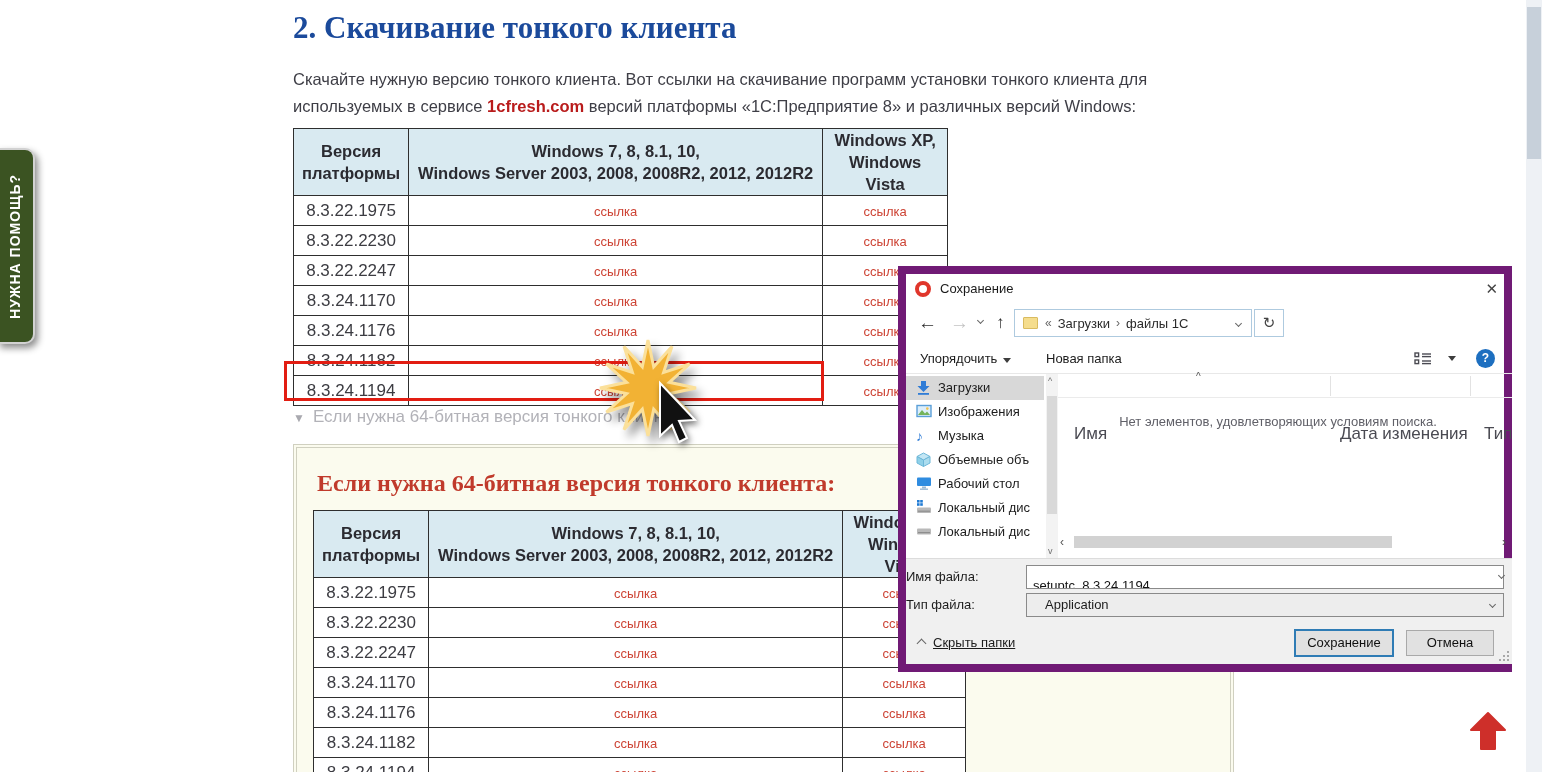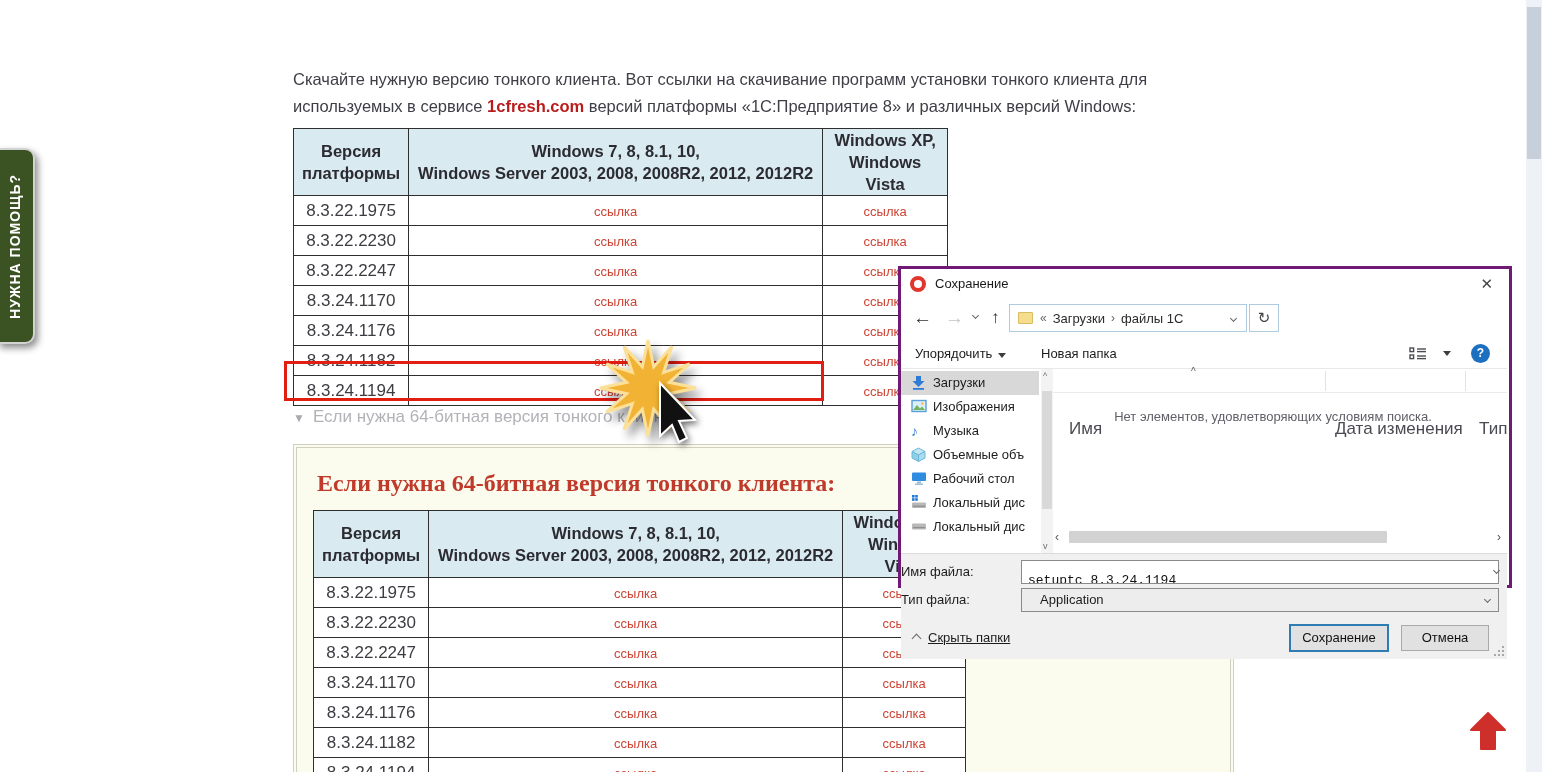--- a/index.html
+++ b/index.html
@@ -49,22 +49,22 @@
   
   .to-top { position:absolute; left:1468px; top:710px; z-index:2; cursor:pointer; }
 
   
   .pagescroll { position:absolute; left:1526px; top:0; width:16px; height:772px;
     background:#eef1f5; z-index:5; }
   .pagescroll .thumb { position:absolute; left:1px; top:7px; width:14px; height:152px;
     background:#c7d0da; }
 
   
-  .dialog { position:absolute; left:898px; top:266px; width:614px; height:322px;
-    background:#fff; border:3px solid #701a75; z-index:10; font-size:13px; color:#1c1c1c; }
+  .dialog { position:absolute; left:898px; top:266px; width:614px; height:406px;
+    background:#fff; border:8px solid #701a75; z-index:10; font-size:13px; color:#1c1c1c; }
   .dlg-titlebar { position:absolute; left:0; top:0; width:606px; height:30px; }
   .opera-icon { position:absolute; left:9px; top:7px; width:16px; height:16px;
     border:4px solid #e0362b; border-radius:50%; }
   .dlg-title { position:absolute; left:34px; top:7px; font-size:13px; color:#1a1a1a; }
   .dlg-close { position:absolute; right:14px; top:6px; font-size:15px; color:#444; cursor:pointer; }
 
   .dlg-nav { position:absolute; left:0; top:30px; width:606px; height:40px; }
   .nav-back    { position:absolute; left:12px; top:8px; font-size:19px; color:#2f2f2f; cursor:pointer; }
   .nav-fwd     { position:absolute; left:44px; top:8px; font-size:19px; color:#c3c3c3; cursor:pointer; }
   .nav-hist    { position:absolute; left:72px; top:14px; cursor:pointer; }
@@ -127,21 +127,21 @@
     font-size:13px; color:#606068; }
   .hscroll { position:absolute; left:0; top:160px; width:450px; height:16px; }
   .hscroll .arr { position:absolute; top:1px; font-size:12px; color:#555; cursor:pointer; }
   .hscroll .hthumb { position:absolute; left:16px; top:2px; width:318px; height:12px;
     background:#d2d2d2; cursor:pointer; }
 
   .dlg-bottom { position:absolute; left:0; top:284px; width:606px; height:106px;
     background:#f0f0f0; border-top:1px solid #dcdcdc; }
   .f-label { position:absolute; left:0; width:112px; text-align:left; font-size:13px; color:#1c1c1c; }
   .f-input { position:absolute; left:120px; width:478px; height:24px; border:1px solid #8a8a8a;
-    background:#fff; font-size:13px; font-family:Liberation Mono, monospace;
+    background:#fff; font-size:13px; font-family:Liberation Sans, sans-serif;
     padding:16px 20px 0 6px; color:#111; }
   .f-combo { position:absolute; left:120px; width:478px; height:24px; border:1px solid #8a8a8a;
     background:#ededed; font-size:13px; line-height:22px; padding-left:18px; cursor:pointer; }
   .cmb-chev { position:absolute; right:8px; top:8px; }
   .hide-folders { position:absolute; left:12px; top:76px; cursor:pointer;text-decoration:underline; }
   .hide-folders .lbl { margin-left:8px; font-size:13px; }
   .btn { position:absolute; top:70px; height:28px; background:#e1e1e1; text-align:center;
     font-size:13px; color:#111; cursor:pointer; line-height:24px; }
   .btn.save { left:388px; width:100px; border:2px solid #2f7cb5; }
   .btn.cancel { left:500px; width:88px; height:26px; top:71px; border:1px solid #a9a9a9; line-height:24px; }
@@ -149,20 +149,21 @@
 </style>
 </head>
 <body>
 
 <div id="root">
 
   <div class="help-tab">
     <span>НУЖНА ПОМОЩЬ?</span>
   </div>
 
+  <h1 class="page-title">2. Скачивание тонкого клиента</h1>
   <p class="intro">
     <span>Скачайте нужную версию тонкого клиента. Вот ссылки на скачивание программ установки тонкого клиента для</span><br>
     <span>используемых в сервисе </span><b>1cfresh.com</b><span> версий платформы «1С:Предприятие 8» и различных версий Windows:</span>
   </p>
 
   <div class="table1">
     <table class="vt">
       <colgroup>
           <col style="width:105px">
           <col style="width:414px">

